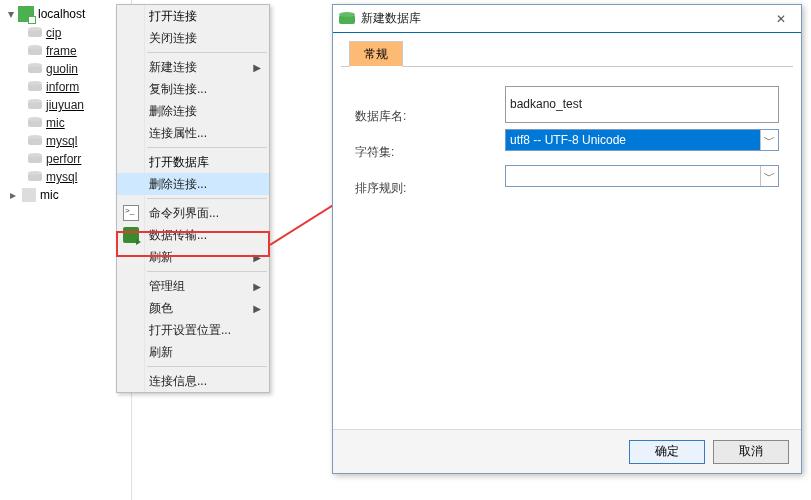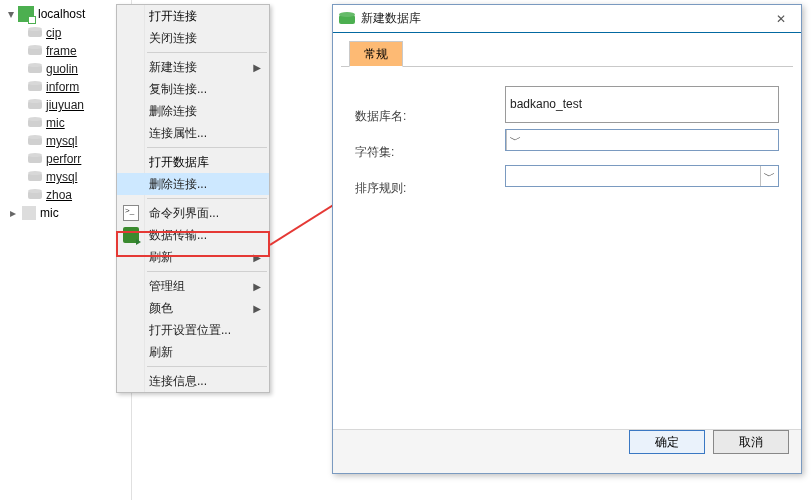--- a/index.html
+++ b/index.html
@@ -58,21 +58,21 @@
 
   .form { padding:22px 14px 0 14px; }
   .form-row { display:flex; align-items:center; height:30px; margin-bottom:6px; }
   .form-row .lbl { width:150px; color:#404040;margin-top:24px; }
   .text-input { flex:1; height:37px; border:1px solid #9a9a9a; padding:12px 4px; background:#fff; color:#222; outline:none; }
   .combo { flex:1; height:22px; border:1px solid #7a9ac0; background:#fff; display:flex; align-items:stretch; }
   .combo .val { flex:1; padding:0 4px; display:flex; align-items:center; }
   .combo .val.sel { background:#0078d7; color:#fff; }
   .combo .btn { width:18px; display:flex; align-items:center; justify-content:center; color:#555; border-left:1px solid #c0c0c0; }
 
-  .dlg-footer { position:absolute; left:0; right:0; bottom:0; height:44px; border-top:1px solid #d8d8d8; display:flex; justify-content:flex-end; padding-right:12px; gap:8px; background:#f5f5f5; }
+  .dlg-footer { position:absolute; left:0; right:0; bottom:0; height:44px; border-top:1px solid #d8d8d8; display:flex; justify-content:flex-end; align-items:center; padding-right:12px; gap:8px; background:#f5f5f5; }
   .dlg-btn { width:76px; height:24px; border:1px solid #888; background:#e9e9e9; display:flex; align-items:center; justify-content:center; }
   .dlg-btn.primary { border:1px solid #3a78c3; background:#eaf2fb; }
 </style>
 </head>
 <body>
 
 <div class="tree-panel">
   <div class="tree-root">
     <span class="toggle">▾</span>
     <span class="srv-icon"></span>
@@ -107,24 +107,20 @@
         <span class="db-icon"></span>
         <span class="label">mysql</span>
       </div>
     <div class="tree-item">
         <span class="db-icon"></span>
         <span class="label">perforr</span>
       </div>
     <div class="tree-item">
         <span class="db-icon"></span>
         <span class="label">mysql</span>
-      </div>
-    <div class="tree-item">
-        <span class="db-icon"></span>
-        <span class="label">zhoa</span>
       </div>
   </div>
   <div class="tree-item2">
     <span class="toggle">▸</span>
     <span class="sheet-icon"></span>
     <span class="label">mic</span>
   </div>
 </div>
 
 <div class="ctx-menu">
@@ -217,20 +213,21 @@
         </div>
     </div>
     <div class="form">
       <div class="form-row">
         <span class="lbl">数据库名:</span>
         <input class="text-input" value="badkano_test" style="">
       </div>
       <div class="form-row">
         <span class="lbl">字符集:</span>
         <div class="combo">
+          <span class="val sel">utf8 -- UTF-8 Unicode</span>
           <span class="btn">﹀</span>
         </div>
       </div>
       <div class="form-row">
         <span class="lbl">排序规则:</span>
         <div class="combo">
           <span class="val"></span>
           <span class="btn">﹀</span>
         </div>
       </div>

